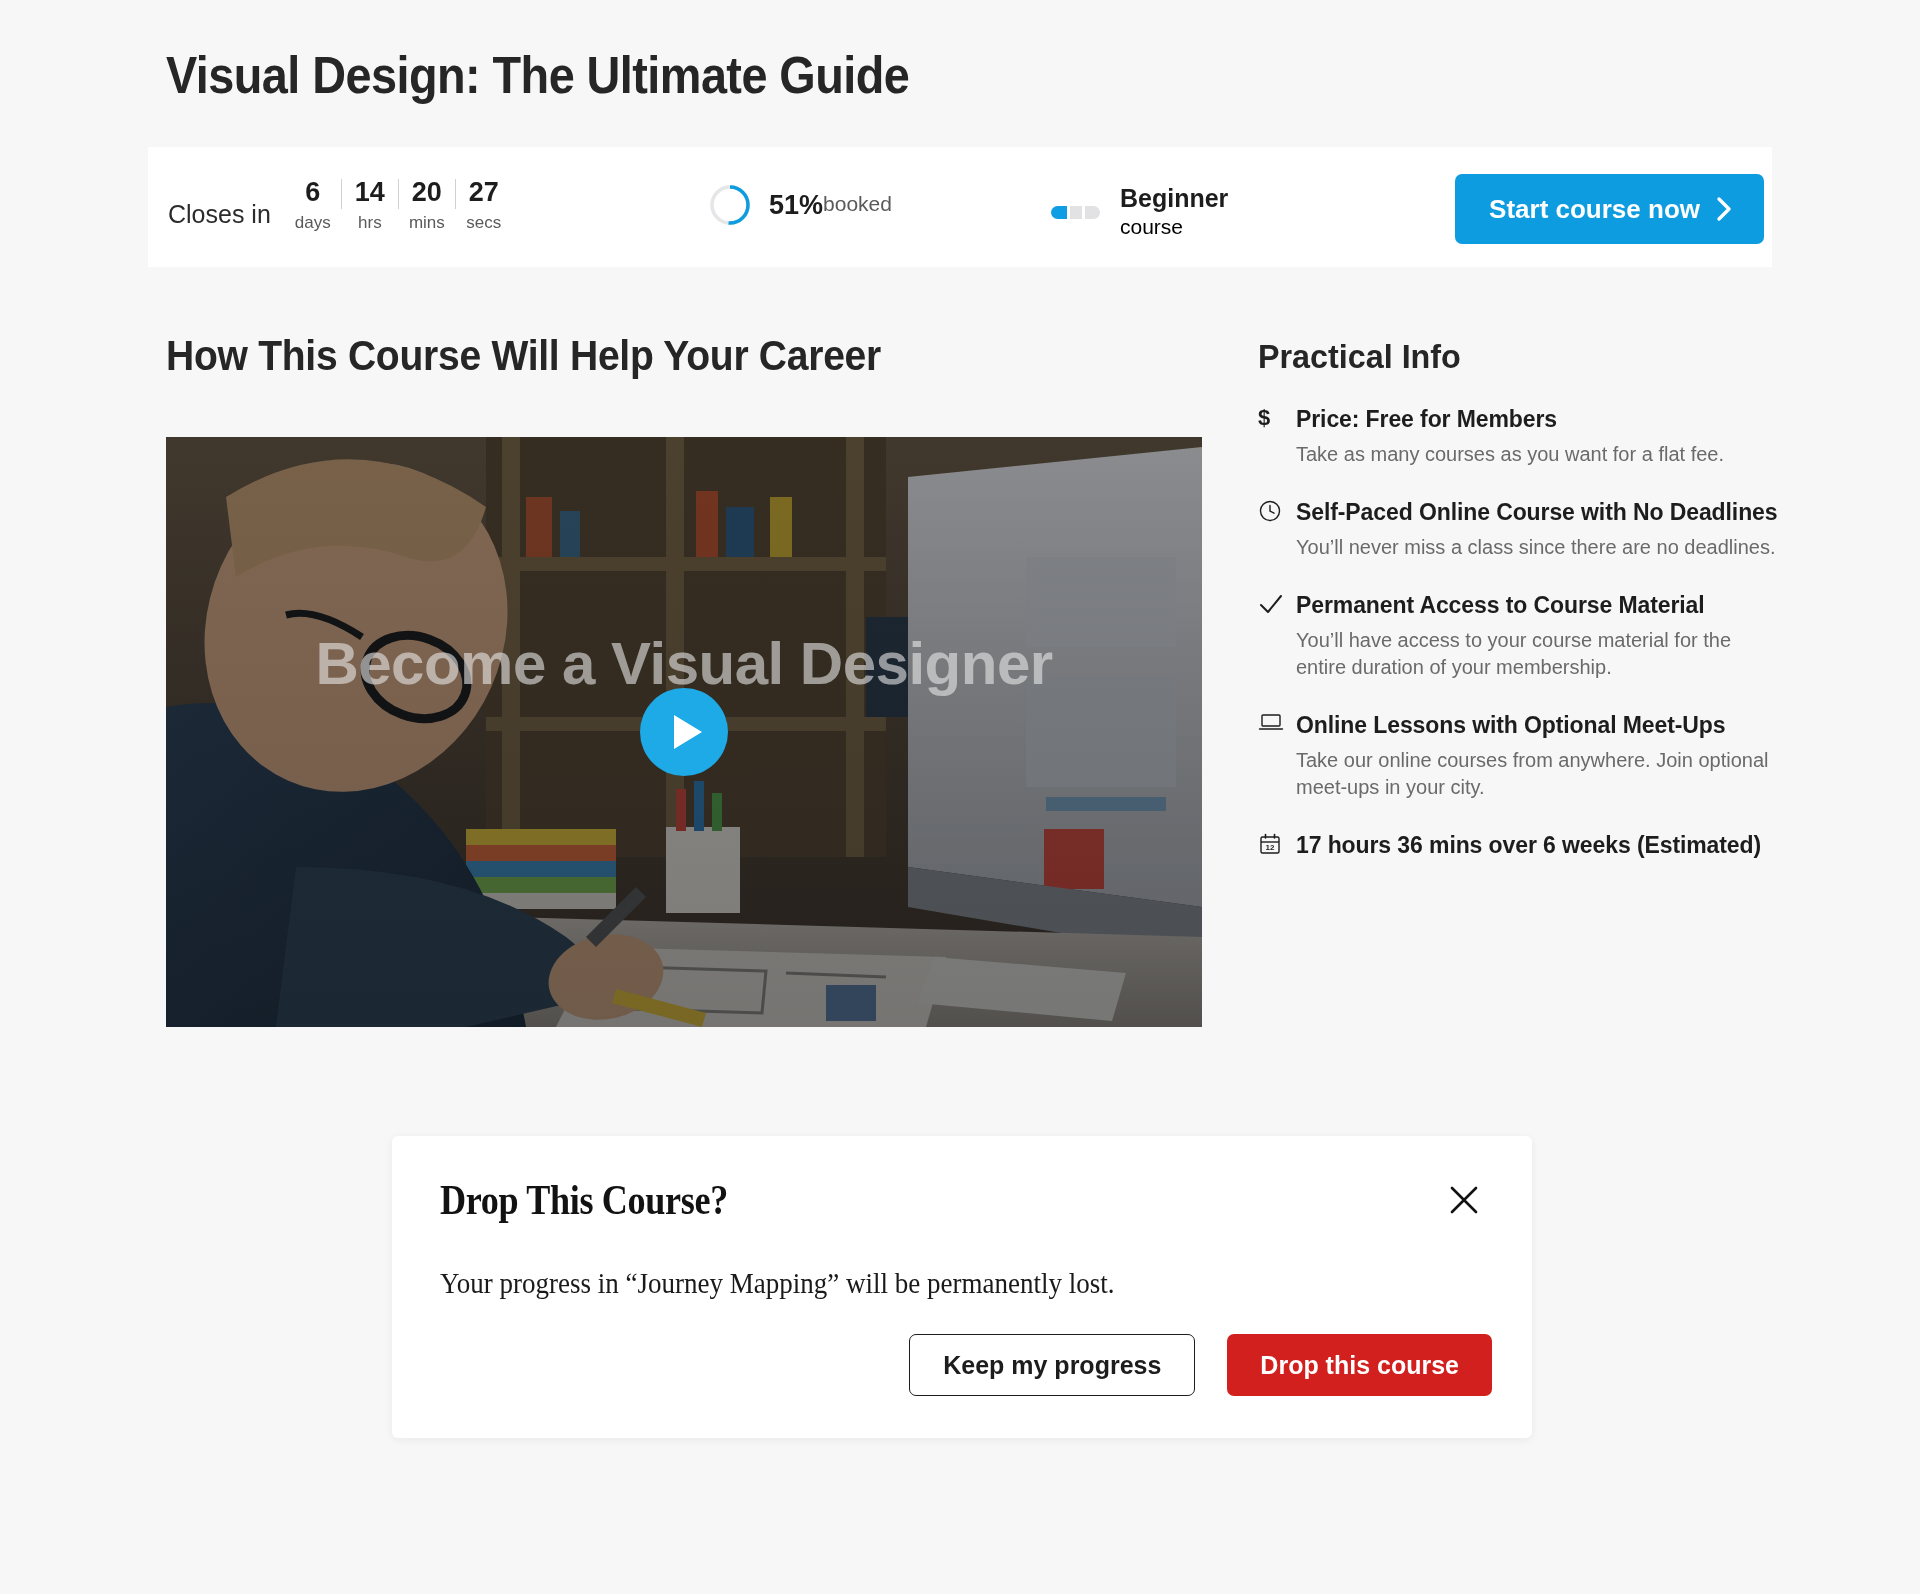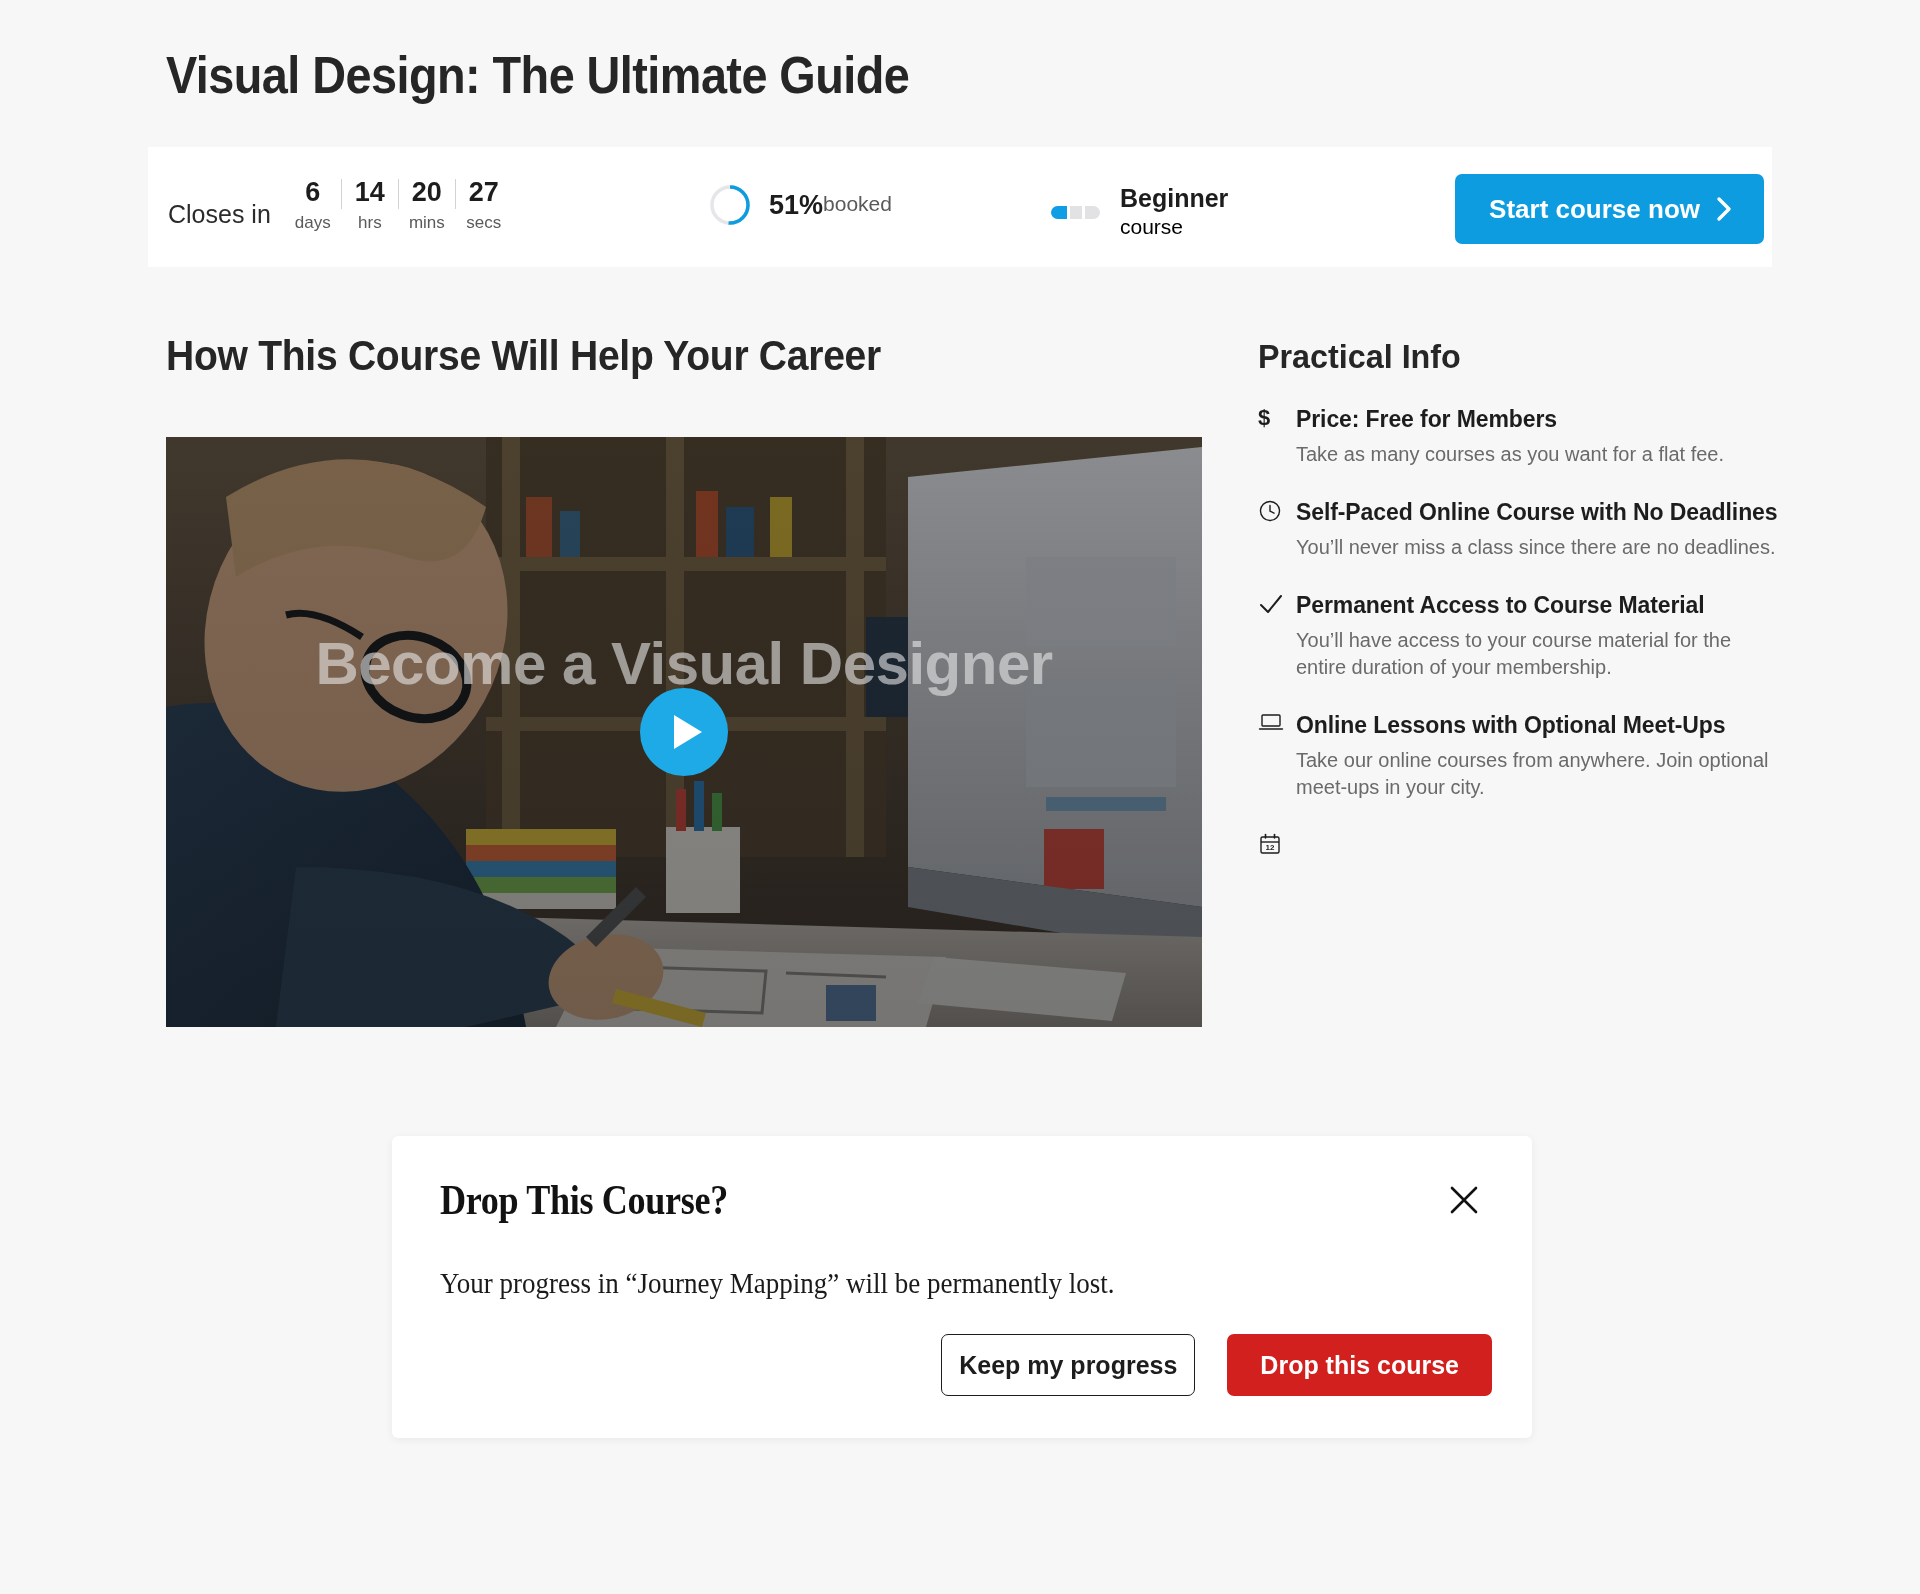--- a/index.html
+++ b/index.html
@@ -337,21 +337,21 @@
   .modal-actions {
     position: absolute;
     right: 40px;
     bottom: 42px;
     display: flex;
     align-items: center;
     gap: 32px;
   }
   .btn-secondary {
     height: 62px;
-    padding: 0 17px;
+    padding: 0 33px;
     background: #ffffff;
     border: 1px solid #1d1d1d;
     border-radius: 7px;
     font-size: 25px;
     font-weight: bold;
     color: #1d1d1d;
     font-family: "Liberation Sans Narrow", "Liberation Sans", sans-serif;
     cursor: pointer;
     white-space: nowrap;
   }
@@ -581,20 +581,21 @@
       <div class="pi-head">
         <span class="pi-icon">
           <svg width="24" height="24" viewBox="0 0 24 24">
             <rect x="3" y="5" width="18" height="16" rx="1.5" fill="none" stroke="#1d1d1d" stroke-width="1.4"></rect>
             <path d="M3 10 L21 10" stroke="#1d1d1d" stroke-width="1.4"></path>
             <path d="M7.5 2.5 L7.5 6" stroke="#1d1d1d" stroke-width="1.6" stroke-linecap="round"></path>
             <path d="M16.5 2.5 L16.5 6" stroke="#1d1d1d" stroke-width="1.6" stroke-linecap="round"></path>
             <text x="12" y="18.2" font-family="Liberation Sans, sans-serif" font-size="8" font-weight="bold" fill="#1d1d1d" text-anchor="middle">12</text>
           </svg>
         </span>
+        <span class="pi-title">17 hours 36 mins over 6 weeks (Estimated)</span>
       </div>
     </div>
   </div>
 
   <div class="modal">
     <div class="modal-title">Drop This Course?</div>
     <button class="modal-close">
       <svg width="34" height="34" viewBox="0 0 34 34">
         <path d="M5 5 L29 29 M29 5 L5 29" stroke="#111111" stroke-width="2.6" stroke-linecap="round"></path>
       </svg>

